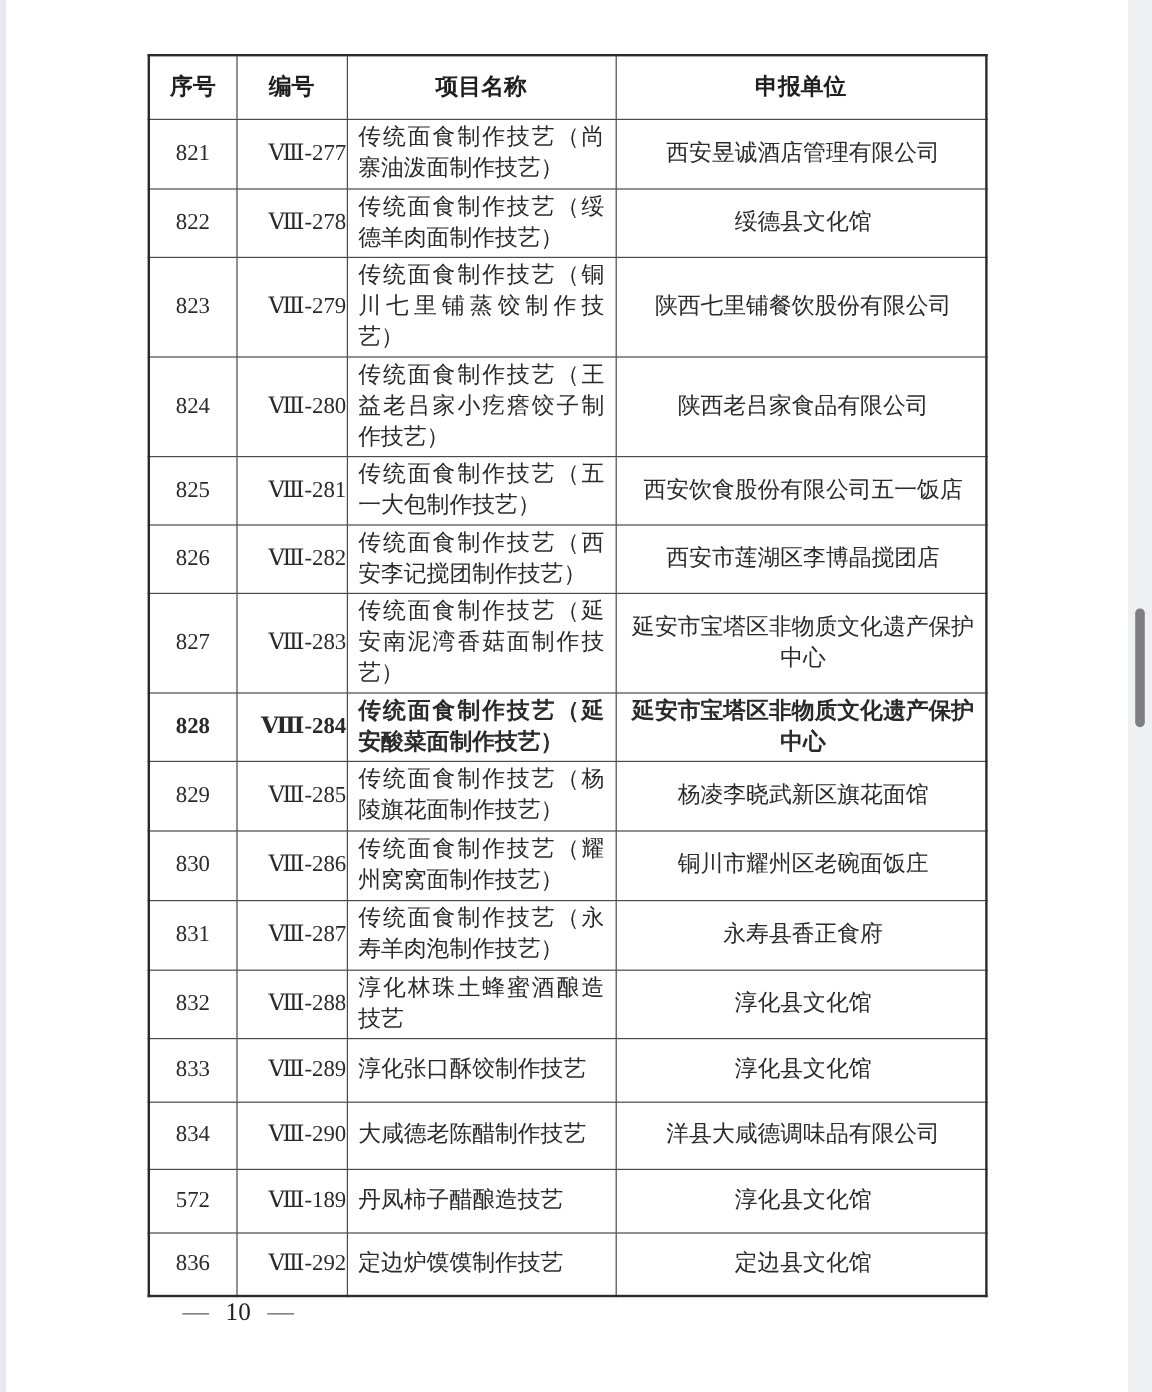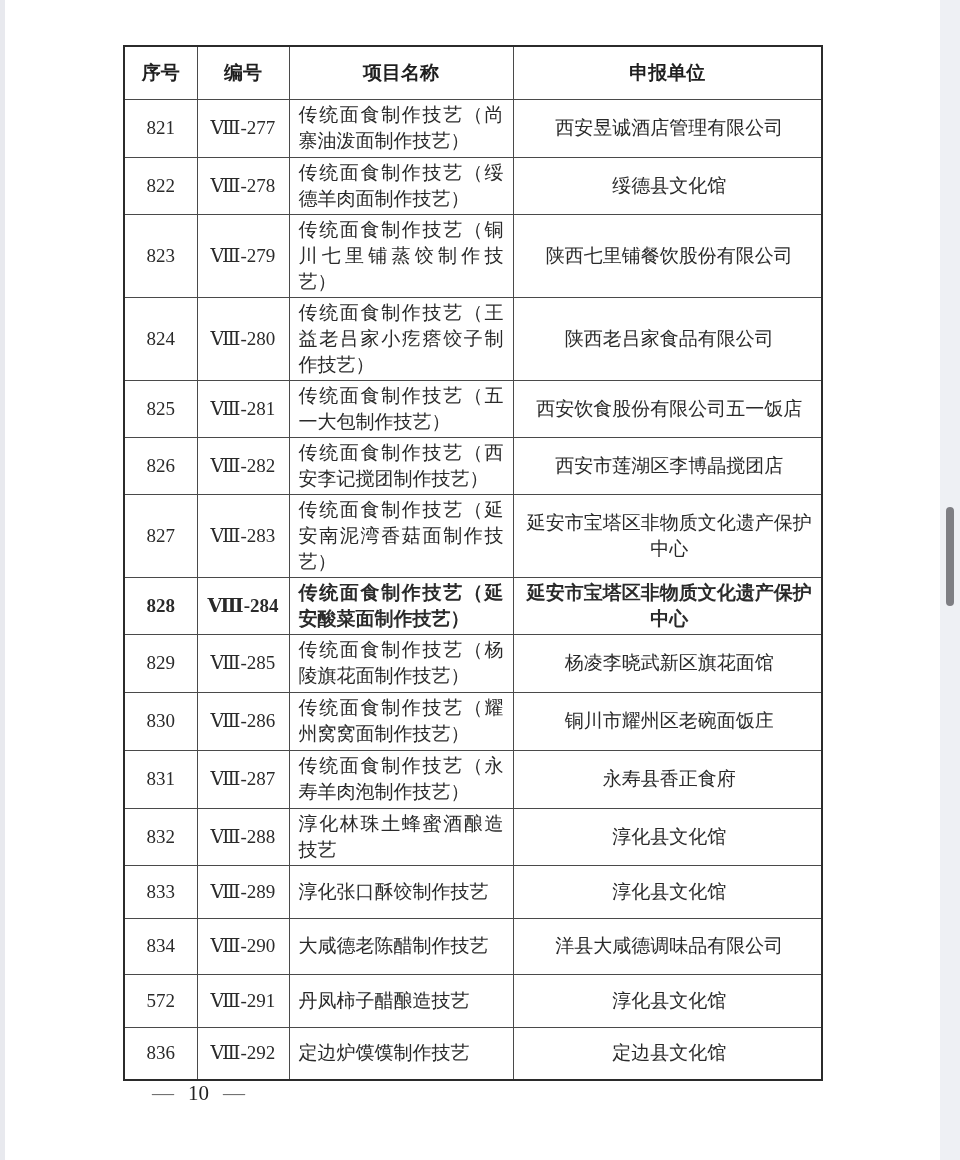--- a/index.html
+++ b/index.html
@@ -60,21 +60,21 @@
     text-align: center;
     color: #1f1f1f;
     font-size: 19px;
   }
   .cell-seq {
     text-align: center;
     font-family: "Liberation Serif", "DejaVu Serif", serif;
     font-size: 20px;
   }
   .cell-code {
-    text-align: center;
+    text-align: right;
     font-family: "Liberation Serif", "DejaVu Serif", serif;
     font-size: 19px;
   }
   .cell-name {
     text-align: justify;
     text-justify: inter-ideograph;
     padding: 2px 9px;
   }
   .cell-unit {
     text-align: center;
@@ -215,21 +215,21 @@
       <td class="cell-unit">淳化县文化馆</td>
     </tr>
         <tr>
       <td class="cell-seq">834</td>
       <td class="cell-code">Ⅷ-290</td>
       <td class="cell-name">大咸德老陈醋制作技艺</td>
       <td class="cell-unit">洋县大咸德调味品有限公司</td>
     </tr>
         <tr>
       <td class="cell-seq">572</td>
-      <td class="cell-code">Ⅷ-291</td>
+      <td class="cell-code">Ⅷ-189</td>
       <td class="cell-name">丹凤柿子醋酿造技艺</td>
       <td class="cell-unit">淳化县文化馆</td>
     </tr>
         <tr>
       <td class="cell-seq">836</td>
       <td class="cell-code">Ⅷ-292</td>
       <td class="cell-name">定边炉馍馍制作技艺</td>
       <td class="cell-unit">定边县文化馆</td>
     </tr>
       </tbody>

